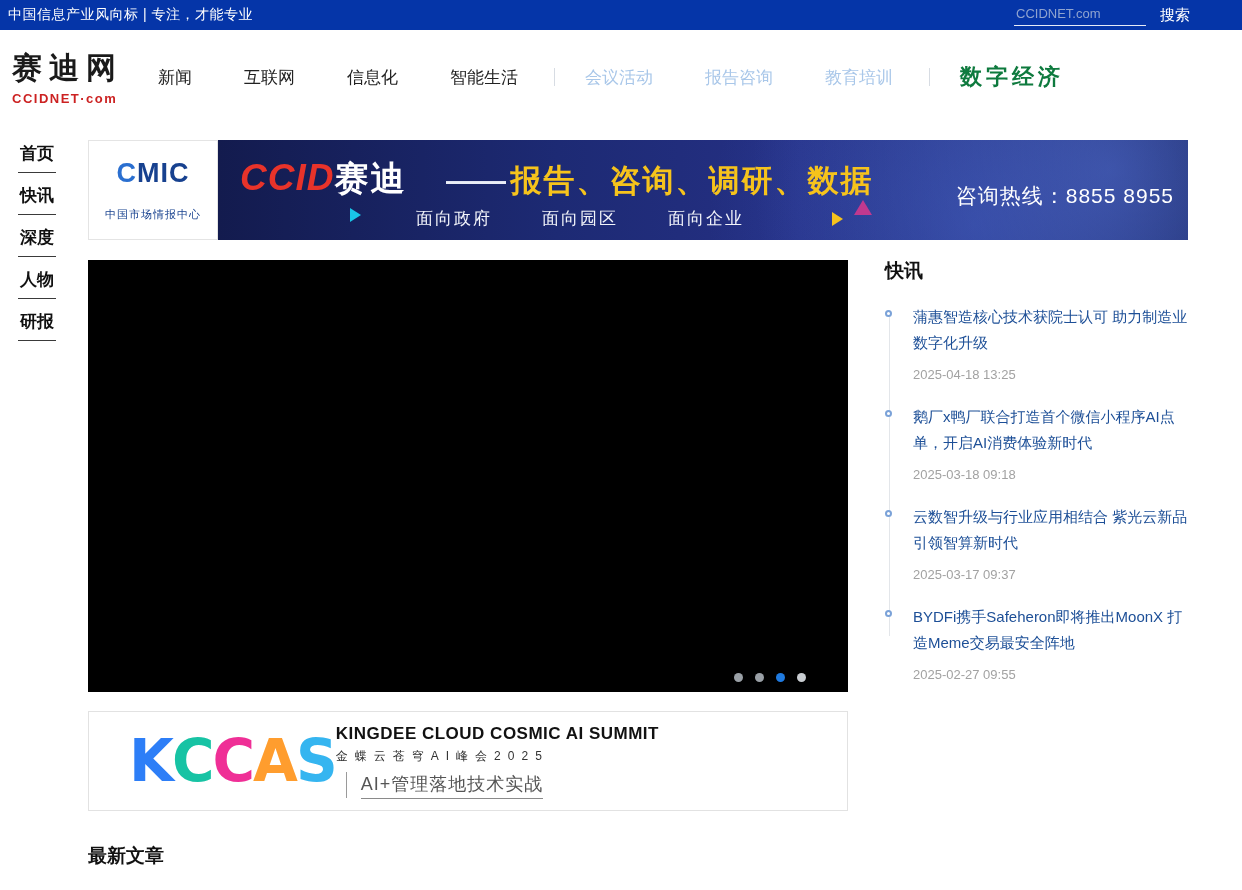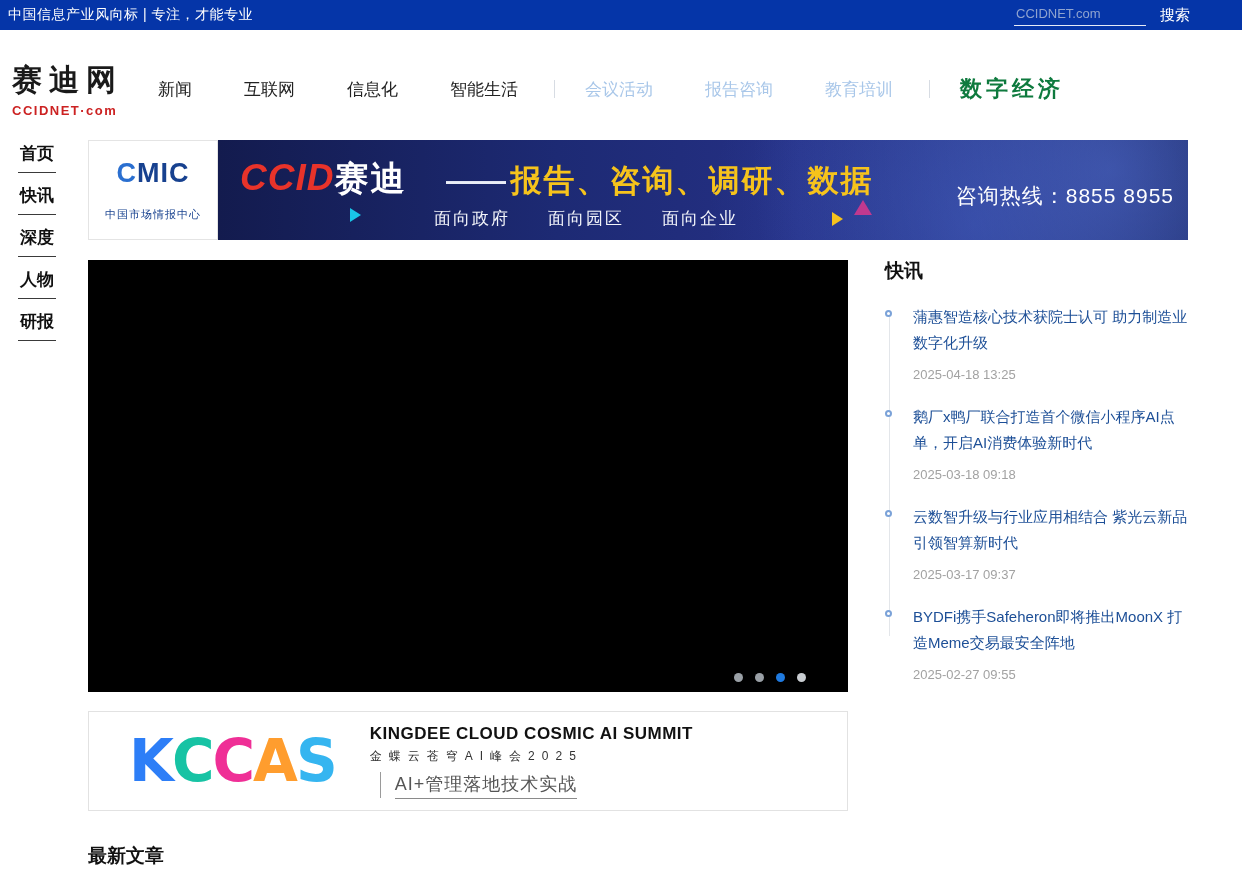--- a/index.html
+++ b/index.html
@@ -10,21 +10,21 @@
   .topbar { position:absolute; left:0; top:0; width:1242px; height:30px;
     background:#0535a8; display:flex; align-items:center; justify-content:space-between; }
   .topbar-slogan { color:#fff; font-size:14px; margin-left:8px; letter-spacing:.5px; }
   .topbar-right { display:flex; align-items:center; gap:14px; margin-right:52px; }
   .topbar-search-input { width:132px; background:transparent; border:none; outline:none;
     border-bottom:1px solid rgba(255,255,255,.9); color:#9db1dd; font-size:13px; padding:2px 2px 4px; }
   .topbar-search-input::placeholder { color:#8fa3cf; }
   .topbar-search-btn { color:#fff; font-size:15px; background:none; border:none; cursor:pointer; }
 
   
-  .header { position:absolute; left:0; top:42px; width:1074px; height:95px; background:#fff; }
+  .header { position:absolute; left:0; top:30px; width:1074px; height:95px; background:#fff; }
   .logo { position:absolute; left:12px; top:18px; cursor:pointer; }
   .logo-title { font-size:30px; font-weight:bold; color:#1a1a1a; letter-spacing:7px; }
   .logo-sub { font-size:13px; font-weight:bold; color:#cc2222; letter-spacing:1.5px; margin-top:2px; }
   .main-nav { position:absolute; left:158px; top:32px; display:flex; align-items:center; }
   .nav-item { font-size:17px; color:#222; margin-right:52px; cursor:pointer; white-space:nowrap; }
   .nav-item.secondary { color:#a9c7e9; }
   .nav-divider { width:1px; height:18px; background:#d7dce3; margin:0 30px 0 -16px; }
   .nav-highlight { font-family:"Liberation Serif","DejaVu Serif",serif; font-weight:bold;
     font-size:22px; color:#0e7a3e; letter-spacing:4px; cursor:pointer; }
 
@@ -45,21 +45,21 @@
     background:
       radial-gradient(circle at 92% 30%, rgba(90,120,220,.55), rgba(0,0,0,0) 40%),
       radial-gradient(circle at 78% 85%, rgba(60,90,200,.4), rgba(0,0,0,0) 35%),
       linear-gradient(90deg,#131b4e 0%, #1d2a74 35%, #253084 60%, #1a2468 82%, #101a50 100%); }
   .banner-brand { position:absolute; left:22px; top:16px; white-space:nowrap; }
   .brand-red { color:#e8332a; font-size:37px; font-weight:bold; font-style:italic; letter-spacing:1px; }
   .brand-white { color:#fff; font-size:34px; font-weight:bold; letter-spacing:2px; }
   .banner-headline { position:absolute; left:228px; top:20px; white-space:nowrap; }
   .headline-dash { color:#e9edf7; font-size:30px; font-weight:bold; }
   .headline-text { color:#f6c31c; font-size:31px; font-weight:bold; letter-spacing:2px; }
-  .banner-audiences { position:absolute; left:216px; top:67px; display:flex; gap:38px; }
+  .banner-audiences { position:absolute; left:198px; top:67px; display:flex; gap:50px; }
   .audience { color:#f2f4fa; font-size:17px; letter-spacing:2px; }
   .banner-hotline { position:absolute; right:14px; top:42px; color:#fff; font-size:21px; letter-spacing:1px; }
   .tri { position:absolute; width:0; height:0; }
   .tri-cyan { left:132px; top:68px; border-top:7px solid transparent; border-bottom:7px solid transparent; border-left:11px solid #19c6e8; }
   .tri-yellow { left:614px; top:72px; border-top:7px solid transparent; border-bottom:7px solid transparent; border-left:11px solid #f6c31c; }
   .tri-magenta { left:636px; top:60px; border-left:9px solid transparent; border-right:9px solid transparent; border-bottom:15px solid #c0398f; }
 
   
   .hero { position:absolute; left:88px; top:260px; width:760px; height:432px; background:#000; cursor:pointer; }
   .hero-dots { position:absolute; right:42px; bottom:10px; display:flex; gap:12px; }
@@ -80,21 +80,21 @@
   .nf-time { font-size:13px; color:#a2a2a2; margin:11px 0 22px; }
 
   
   .ad-banner { position:absolute; left:88px; top:711px; width:760px; height:100px; background:#fff;
     border:1px solid #e2e2e2; display:flex; align-items:center; cursor:pointer; }
   .kccas { margin-left:40px; font-size:58px; font-weight:bold; letter-spacing:-2px;
     font-family:"DejaVu Sans","Liberation Sans",sans-serif; }
   .kccas span { display:inline-block; }
   .kl-0 { color:#2d7ef7; } .kl-1 { color:#17c3a4; } .kl-2 { color:#ef2f96; }
   .kl-3 { color:#ff9d2e; } .kl-4 { color:#35b5f0; }
-  .ad-text { margin-left:34px; }
+  .ad-text { }
   .ad-title-en { font-size:17px; font-weight:bold; color:#111; letter-spacing:.5px; }
   .ad-title-cn { font-size:12px; color:#333; letter-spacing:7px; margin-top:4px; }
   .ad-row { display:flex; align-items:center; margin-top:7px; }
   .ad-sub-main { font-size:29px; font-weight:bold; color:#111; letter-spacing:7px; }
   .ad-sub-divider { width:1px; height:26px; background:#9a9a9a; margin:0 14px 0 10px; }
   .ad-sub-tag { font-size:18px; color:#555; letter-spacing:1px; border-bottom:1px solid #8a8a8a; padding-bottom:2px; }
 
   
   .latest-title { position:absolute; left:88px; top:843px; font-size:19px; font-weight:bold; color:#111; }
 </style>

